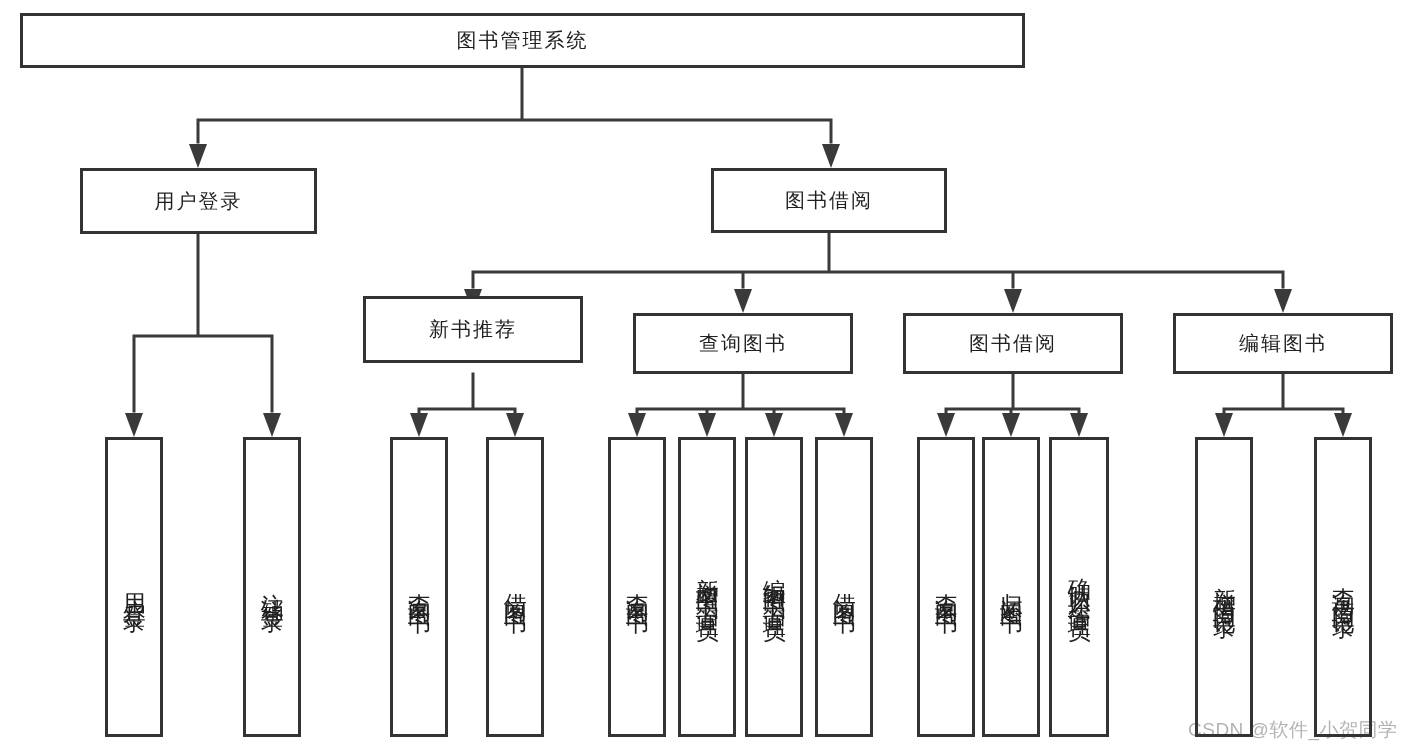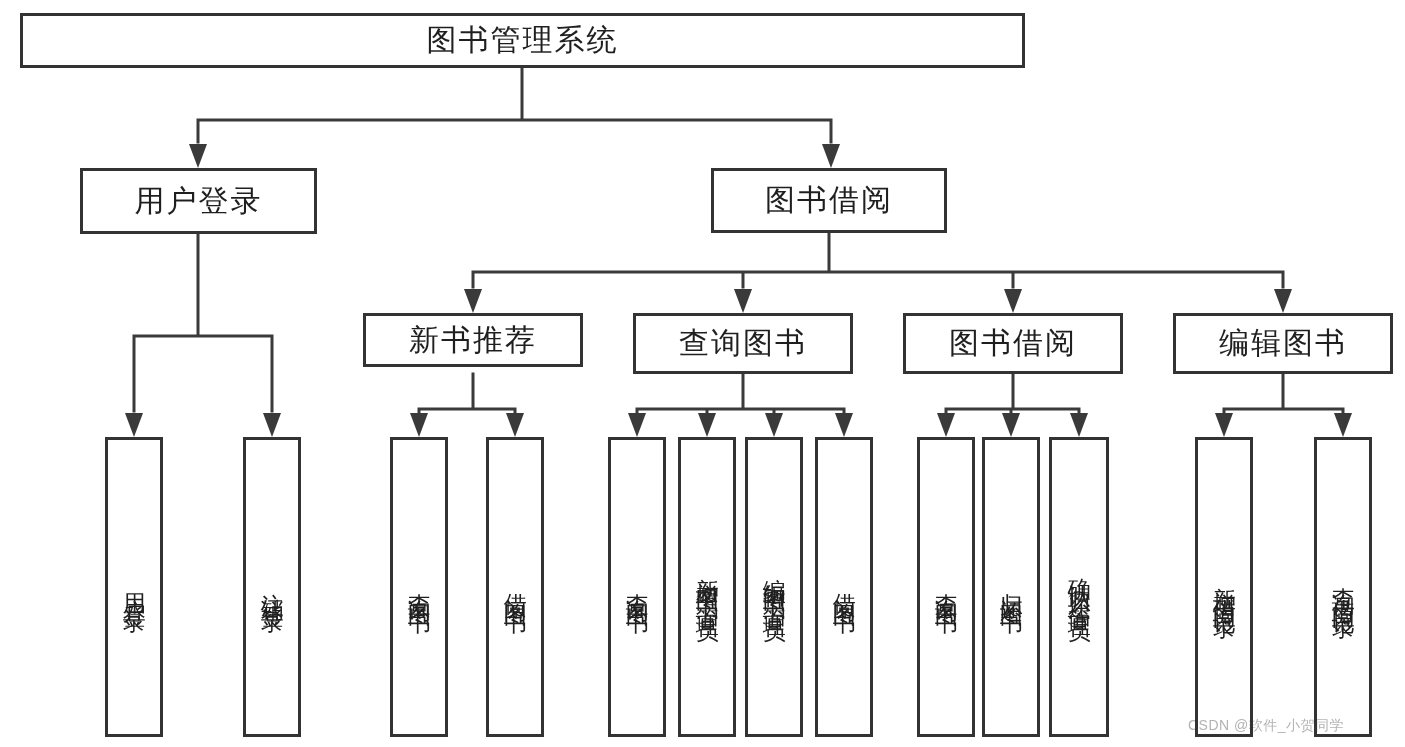--- a/index.html
+++ b/index.html
@@ -22,37 +22,37 @@
     box-sizing: border-box;
     border: 3px solid #333333;
     background: #ffffff;
     display: flex;
     align-items: center;
     justify-content: center;
     color: #1f1f1f;
     z-index: 2;
   }
   .node.h {
-    font-size: 30px;
+    font-size: 20px;
     letter-spacing: 2px;
     white-space: nowrap;
     text-align: center;
   }
   .node.v .vt {
     writing-mode: vertical-rl;
     text-orientation: mixed;
     font-size: 23px;
     letter-spacing: 6px;
     line-height: 1.1;
   }
   .watermark {
     position: absolute;
     left: 1188px;
     top: 717px;
-    font-size: 14px;
+    font-size: 19px;
     letter-spacing: 0.5px;
     color: #b3b3b3;
     z-index: 3;
     mix-blend-mode: darken;
     white-space: nowrap;
     text-align: right;
   }
 </style>
 </head>
 <body>
@@ -97,21 +97,21 @@
       <polygon points="1215,413 1233,413 1224,437"></polygon>
       <polygon points="1334,413 1352,413 1343,437"></polygon>
     </g>
   </svg>
 
   <div class="node h" style="left:20px; top:13px; width:1005px; height:55px">图书管理系统</div>
 
   <div class="node h" style="left:80px; top:168px; width:237px; height:66px">用户登录</div>
   <div class="node h" style="left:711px; top:168px; width:236px; height:65px">图书借阅</div>
 
-  <div class="node h" style="left:363px; top:313px; width:220px; height:54px">新书推荐</div>
+  <div class="node h" style="left:363px; top:296px; width:220px; height:67px">新书推荐</div>
   <div class="node h" style="left:633px; top:313px; width:220px; height:61px">查询图书</div>
   <div class="node h" style="left:903px; top:313px; width:220px; height:61px">图书借阅</div>
   <div class="node h" style="left:1173px; top:313px; width:220px; height:61px">编辑图书</div>
 
   <div class="node v" style="left:105px; top:437px; width:58px; height:300px">
     <span class="vt">用户登录</span>
   </div>
   <div class="node v" style="left:243px; top:437px; width:58px; height:300px">
     <span class="vt">注销登录</span>
   </div>

